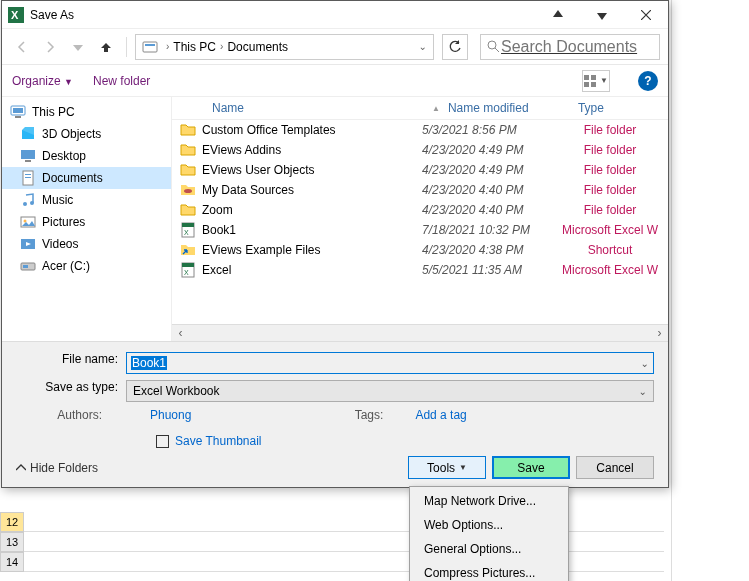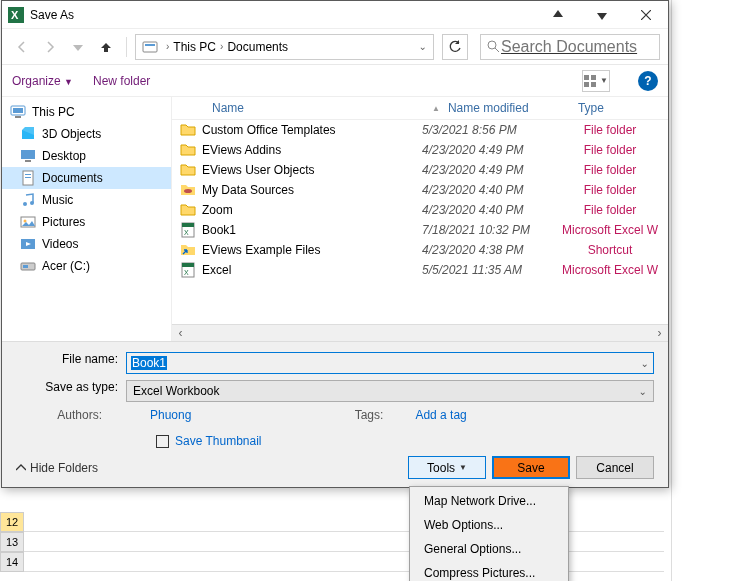--- a/index.html
+++ b/index.html
@@ -73,21 +73,21 @@
   .metarow { display:flex; align-items:center; font-size:12px; color:#555; margin-top:4px;}
   .metarow .lbl2 { width:110px; text-align:right; padding-right:24px;}
   .metarow .val { color:#0066cc;margin-left:24px; }
   .metarow .gap { width:160px;}
   .thumb { display:flex; align-items:center; margin:12px 0 8px 140px; gap:6px;}
   .checkbox { width:13px; height:13px; border:1px solid #333;}
   .footer { display:flex; align-items:center; }
   .hidefolders { color:#333; display:flex; align-items:center; gap:4px;}
   .footer .grow { flex:1;}
   .btn { min-width:78px; height:23px; border:1px solid #adadad; background:#e1e1e1; padding:0 10px; display:flex; align-items:center; justify-content:center; margin-left:6px; gap:4px;}
-  .btn.primary { border:2px solid #0078d7; background:#f97316;}
+  .btn.primary { border:2px solid #0078d7; background:#86efac;}
   .btn .dd { font-size:8px; color:#333;}
   .btn.tools { border:1px solid #0078d7; background:#e5f1fb;}
 
   
   .menu { position:absolute; left:409px; top:486px; width:160px; background:#f0f0f0; border:1px solid #a0a0a0; box-shadow:2px 2px 6px rgba(0,0,0,.25); padding:2px;}
   .menu-item { padding:5px 12px; font-size:12px; }
 
   
   .svg { display:block;}
 </style>

